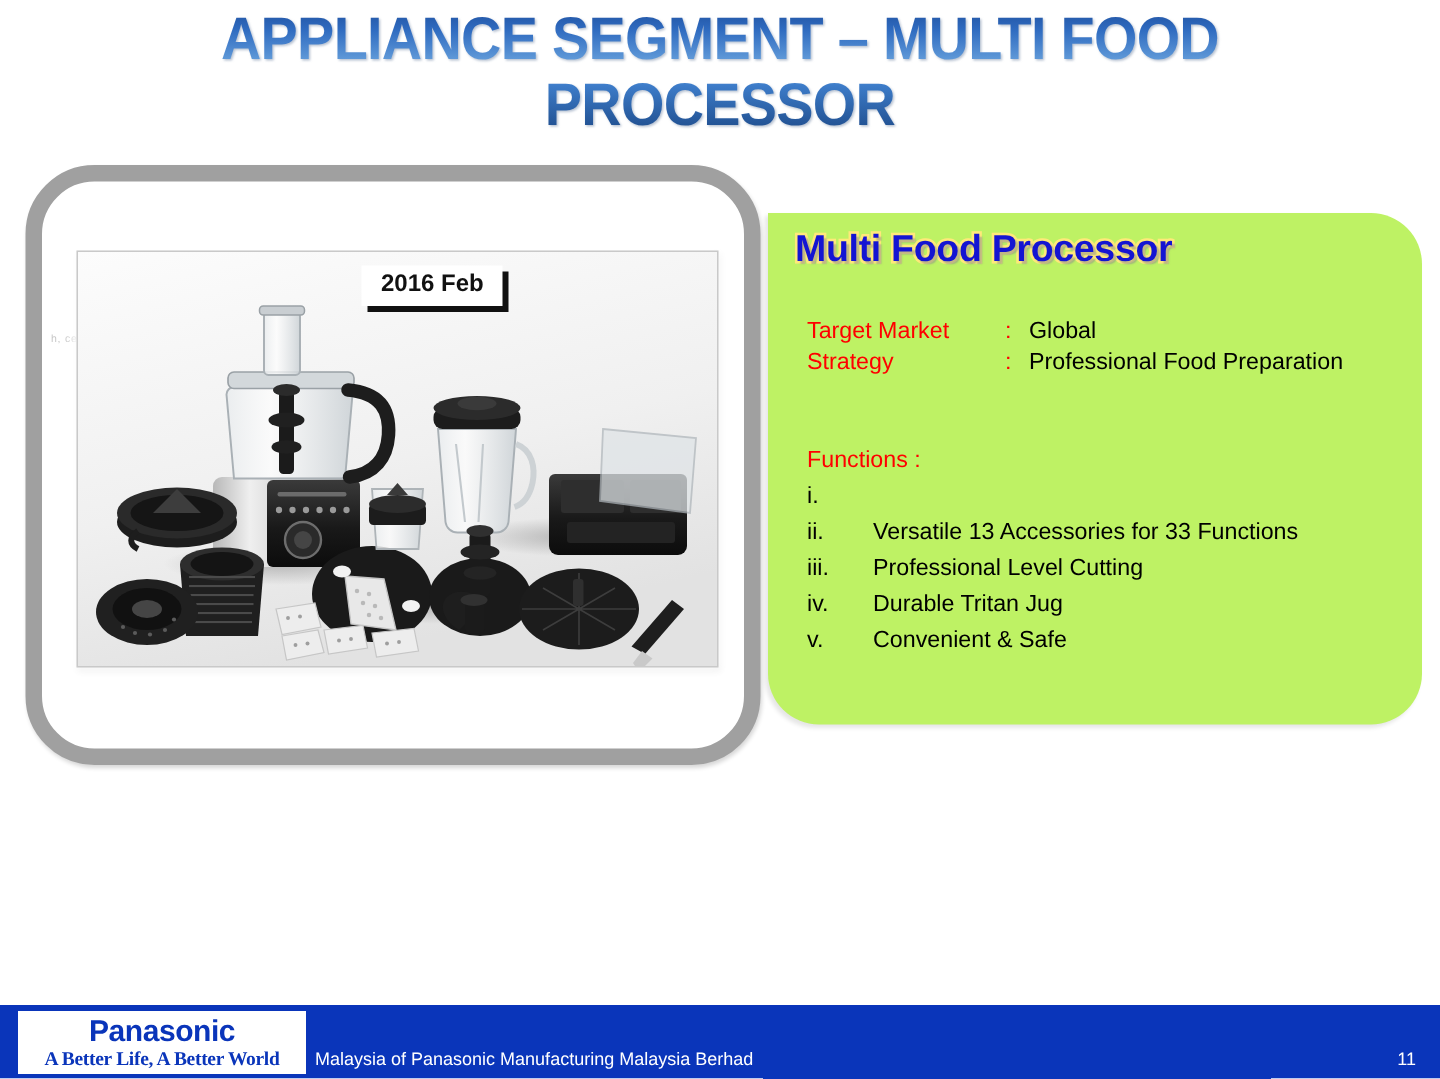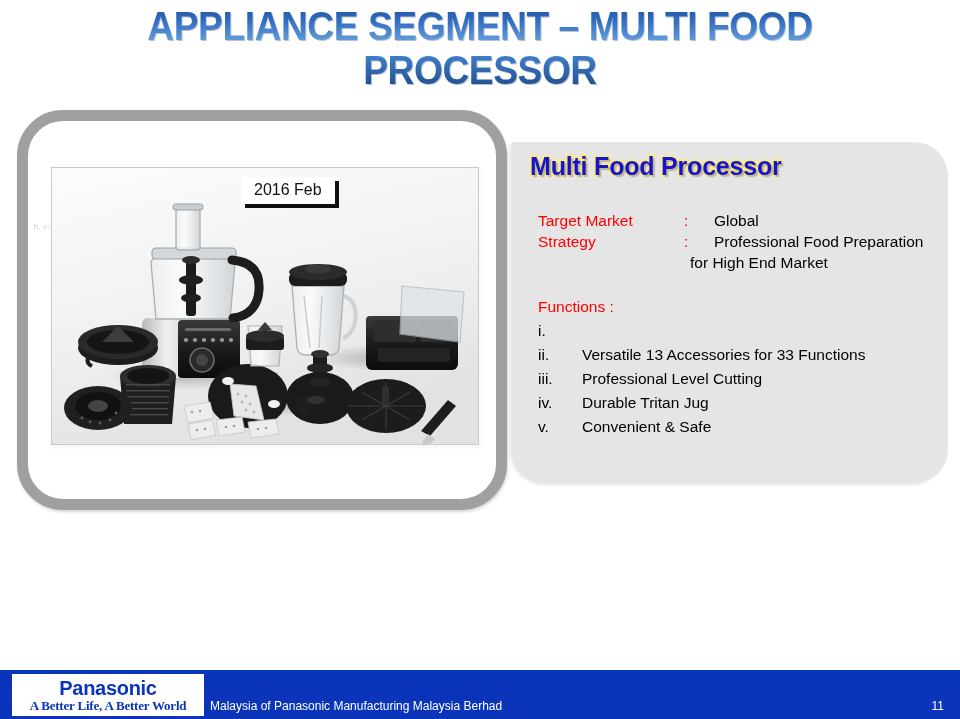--- a/index.html
+++ b/index.html
@@ -86,36 +86,36 @@
   }
 
   
   #date-badge {
     position: absolute;
     left: 241px;
     top: 177px;
     padding: 4px 13px 5px 13px;
     background: #ffffff;
     font-size: 16px;
-    font-weight: normal;
+    font-weight: bold;
     color: #111111;
     font-family: "Liberation Sans", sans-serif;
     box-shadow: 4px 4px 0 0 #111111;
     z-index: 7;
     white-space: nowrap;
   }
 
   
   #info-panel {
     position: absolute;
     left: 512px;
     top: 142px;
     width: 436px;
     height: 341px;
-    background: #e5e5e5;
+    background: #bef264;
     border-radius: 0 34px 34px 34px;
     box-shadow: -2px 2px 3px rgba(0,0,0,0.10);
   }
   #panel-heading {
     position: absolute;
     left: 18px;
     top: 10px;
     font-size: 25px;
     font-weight: bold;
     font-family: "Liberation Sans", sans-serif;
@@ -128,21 +128,21 @@
   }
 
   .spec-block {
     position: absolute;
     left: 26px;
     top: 68px;
     font-size: 15.5px;
     line-height: 21px;
     color: #000000;
   }
-  .spec-row { display: flex; white-space: nowrap; gap: 14px; }
+  .spec-row { display: flex; white-space: nowrap; }
   .spec-label {
     color: #ff0000;
     width: 132px;
     flex: 0 0 132px;
   }
   .spec-colon { color: #ff0000; width: 16px; flex: 0 0 16px; }
   .spec-value { color: #000000; }
   .spec-cont { margin-left: 152px; color: #000000; white-space: nowrap; }
 
   #features {
@@ -431,21 +431,20 @@
     <div class="spec-row">
       <span class="spec-label">Target Market</span>
       <span class="spec-colon">:</span>
       <span class="spec-value">Global</span>
     </div>
     <div class="spec-row">
       <span class="spec-label">Strategy</span>
       <span class="spec-colon">:</span>
       <span class="spec-value">Professional Food Preparation</span>
     </div>
-    <div class="spec-cont">for High End Market</div>
   </div>
 
   <div id="features">
     <div id="features-title">Functions :</div>
 
     <div class="feature-row">
       <span class="feature-num">i.</span>
     </div>
     <div class="feature-row">
       <span class="feature-num">ii.</span>

